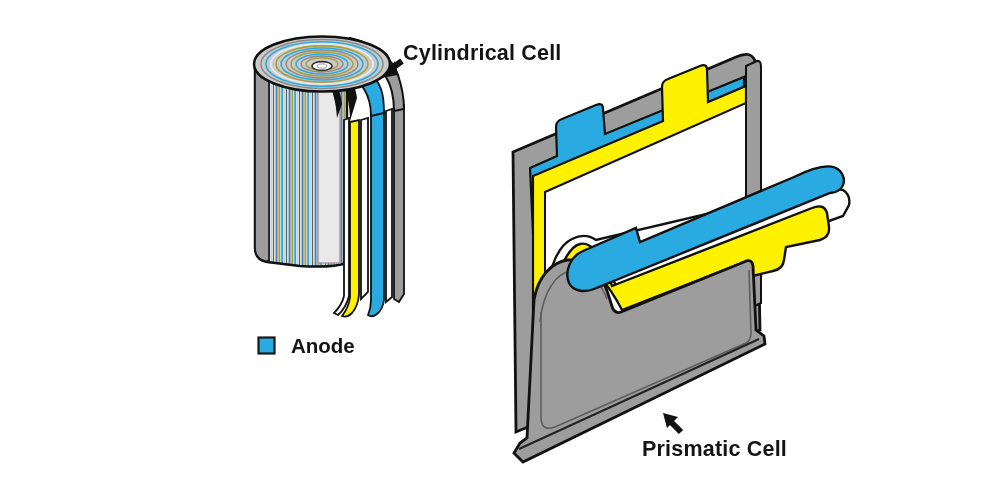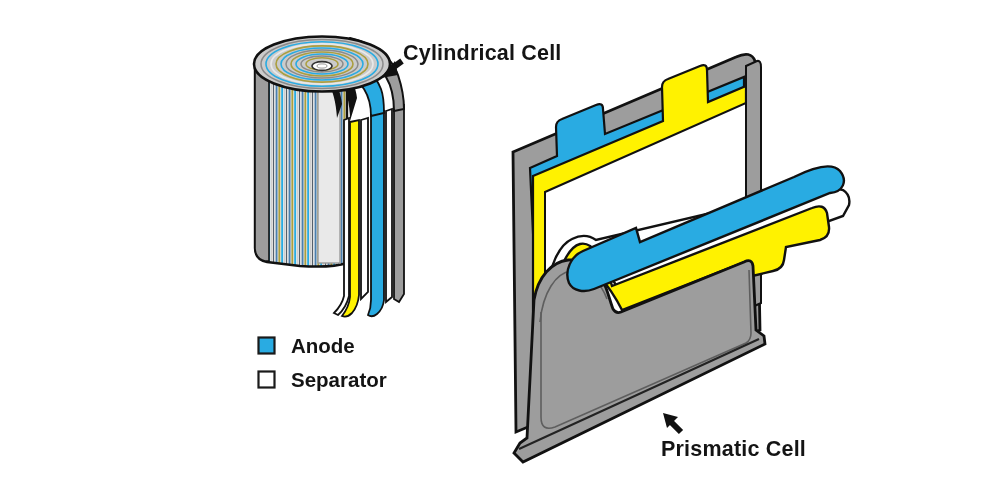--- a/index.html
+++ b/index.html
@@ -1,22 +1,22 @@
 <!DOCTYPE html>
 <html><head>
 <meta charset="utf-8">
 <style>
   html,body{margin:0;padding:0;background:#fff;}
   .stage{position:relative;width:1000px;height:500px;background:#ffffff;overflow:hidden;
          font-family:"Liberation Sans",sans-serif;color:#1a1a1a;}
   .art{position:absolute;left:0;top:0;width:1000px;height:500px;}
   .cell-label{position:absolute;font-size:21.5px;font-weight:600;letter-spacing:.2px;color:#141414;white-space:nowrap;}
   #cyl-label{left:403px;top:41px;}
-  #pri-label{left:661px;top:437px;}
-  .legend{position:absolute;left:257px;top:336px;display:flex;flex-direction:column;gap:15px;}
+  #pri-label{left:642px;top:437px;}
+  .legend{position:absolute;left:257px;top:336px;display:flex;flex-direction:column;gap:4px;}
   .legend-row{display:flex;align-items:center;gap:15px;height:19px;}
   .legend-row svg{flex:0 0 auto;display:block;}
   .legend-text{font-size:20.5px;font-weight:600;color:#141414;line-height:19px;}
 </style>
 </head>
 <body>
 
 <div class="stage">
 
   <svg class="art" viewBox="0 0 1000 500">
@@ -113,21 +113,15 @@
   <div class="cell-label" id="cyl-label">Cylindrical Cell</div>
   <div class="cell-label" id="pri-label">Prismatic Cell</div>
 
   <div class="legend">
     <div class="legend-row">
       <svg width="19" height="19">
         <rect x="1.5" y="1.5" width="16" height="16" stroke="#1a1a1a" stroke-width="2.2" fill="#29ABE2"></rect>
       </svg>
       <span class="legend-text">Anode</span>
     </div>
-    <div class="legend-row">
-      <svg width="19" height="19">
-        <rect x="1.5" y="1.5" width="16" height="16" stroke="#1a1a1a" stroke-width="2.2" fill="#FFFFFF"></rect>
-      </svg>
-      <span class="legend-text">Separator</span>
-    </div>
   </div>
 
 </div>
 
 </body></html>

